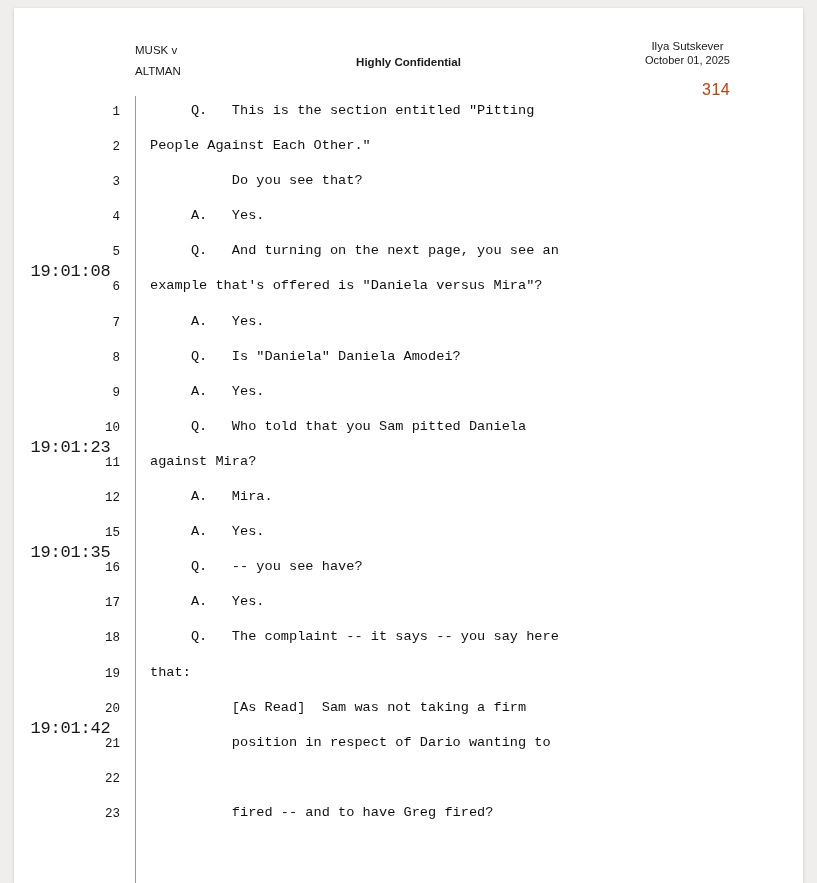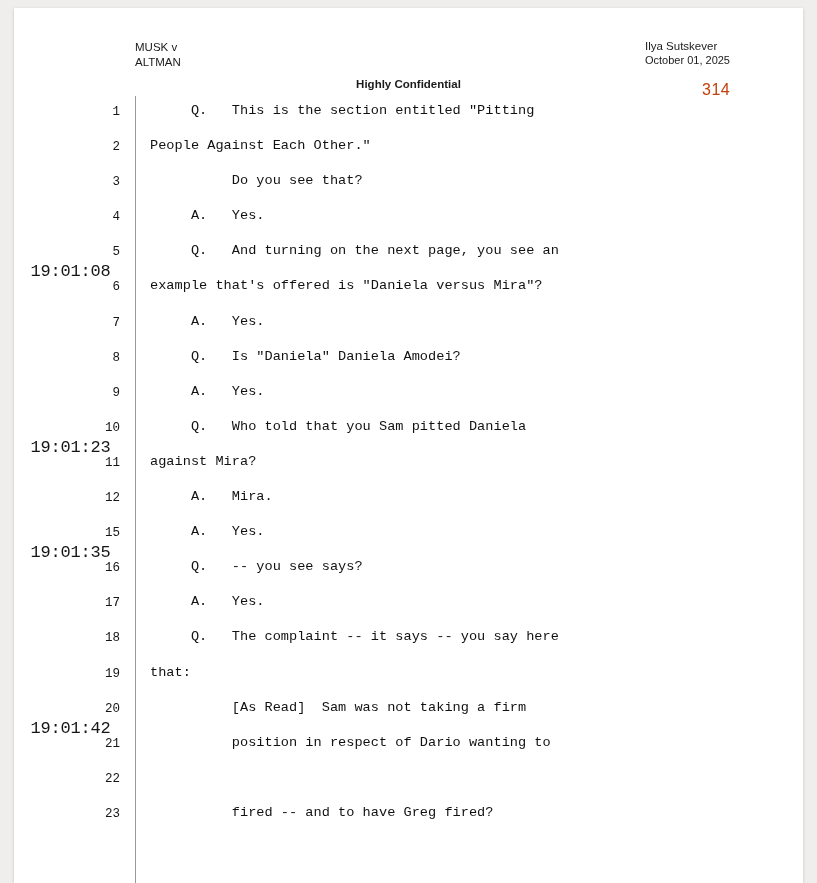--- a/index.html
+++ b/index.html
@@ -35,39 +35,38 @@
     top: 0;
     width: 100%;
     height: 58px;
   }
   .hdr-left {
     position: absolute;
     left: 121px;
     top: 32px;
     font-size: 11.5px;
     color: #1b1b1b;
-    line-height: 15px;
+    line-height: 21px;
     white-space: pre-line;
   }
   .hdr-center {
     position: absolute;
     left: 0;
     right: 0;
     top: 48px;
     text-align: center;
     font-size: 11.5px;
     font-weight: bold;
     color: #1b1b1b;
-    margin-top: 22px;
   }
   .hdr-right {
     position: absolute;
     right: 73px;
     top: 32px;
-    text-align: left;
+    text-align: center;
     font-size: 11.5px;
     color: #1b1b1b;
     line-height: 13.5px;
   }
   .hdr-right .r1 { display: block; }
   .hdr-right .r2 { display: block; font-size: 11px; }
   .page-number {
     position: absolute;
     right: 73px;
     top: 73px;
@@ -209,21 +208,21 @@
         <div class="txt">     A.   Mira.</div>
       </div>
       <div class="line">
         <div class="ts">19:01:35</div>
         <div class="lno">15</div>
         <div class="txt">     A.   Yes.</div>
       </div>
       <div class="line">
         <div class="ts"></div>
         <div class="lno">16</div>
-        <div class="txt">     Q.   -- you see says?</div>
+        <div class="txt">     Q.   -- you see have?</div>
       </div>
       <div class="line">
         <div class="ts"></div>
         <div class="lno">17</div>
         <div class="txt">     A.   Yes.</div>
       </div>
       <div class="line">
         <div class="ts"></div>
         <div class="lno">18</div>
         <div class="txt">     Q.   The complaint -- it says -- you say here</div>

